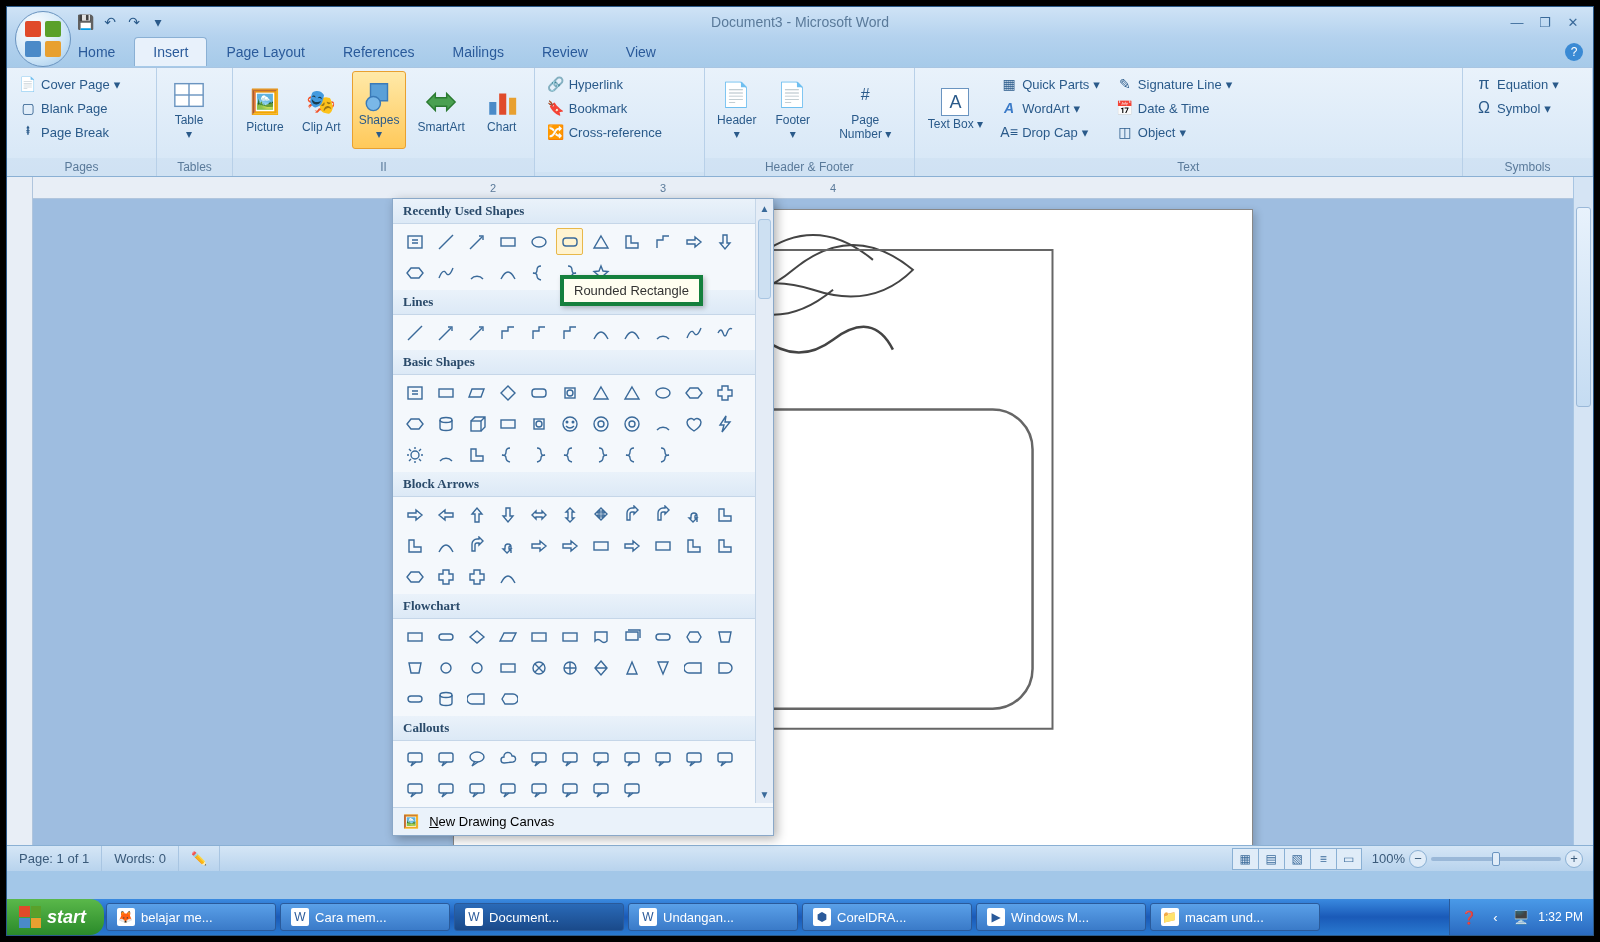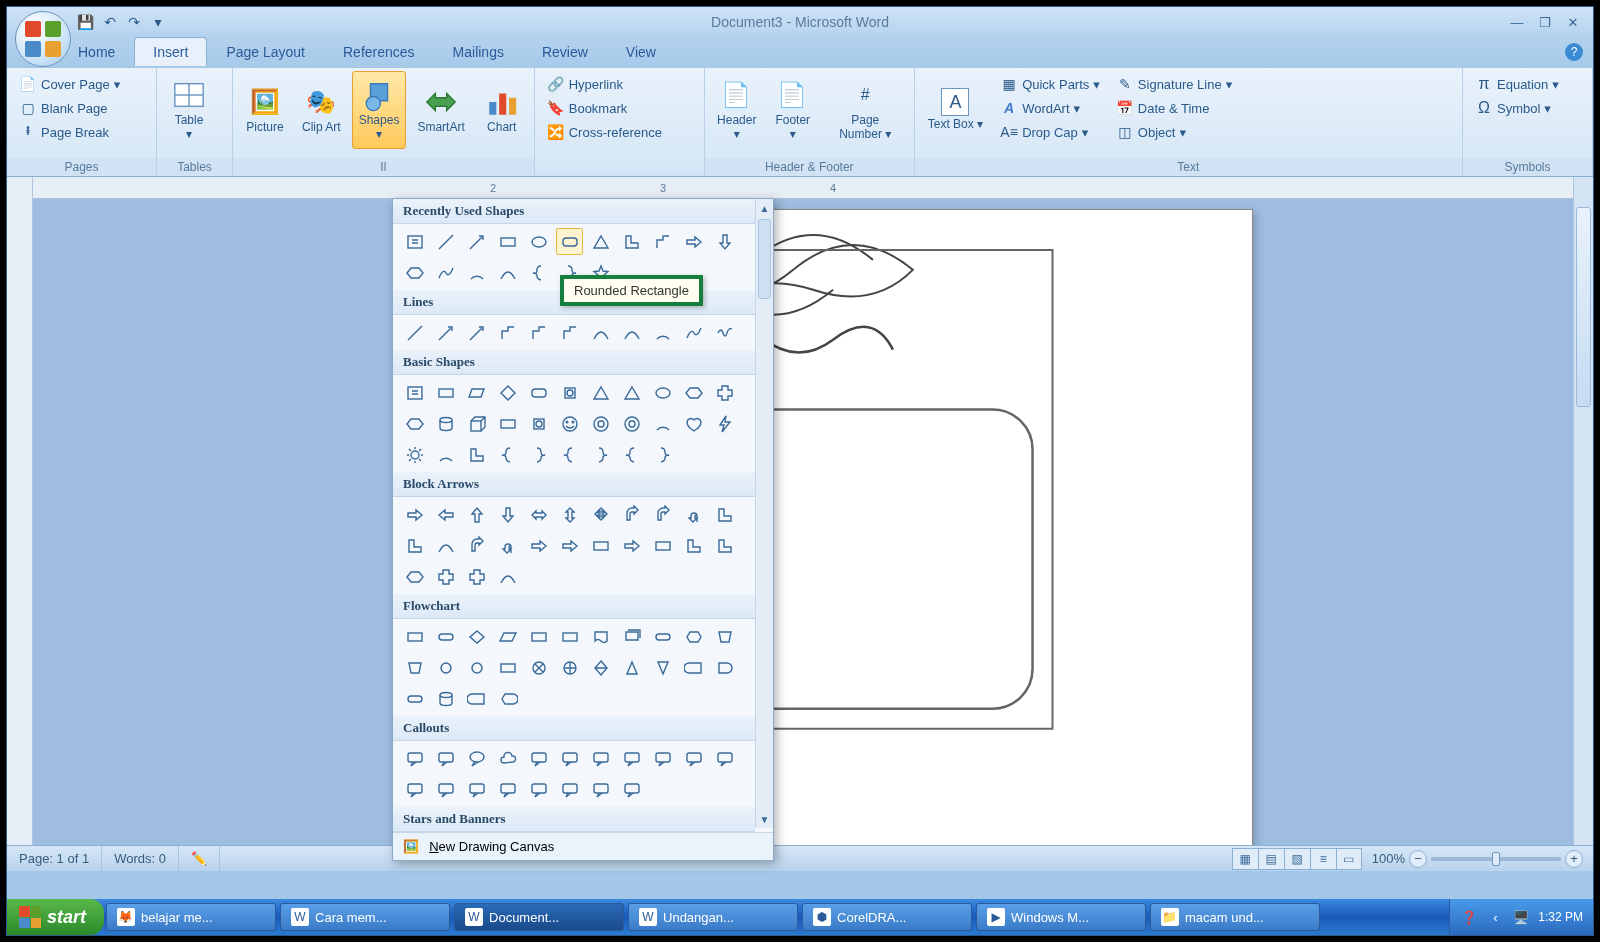--- a/index.html
+++ b/index.html
@@ -1081,21 +1081,20 @@
             <path d="M8 13l-2 4 5-4"></path>
           </svg>
         </div>
         <div class="shape-ic">
           <svg viewBox="0 0 20 20">
             <rect x="3" y="4" width="14" height="9" rx="2"></rect>
             <path d="M8 13l-2 4 5-4"></path>
           </svg>
         </div>
       </div>
-    <div class="hdr">Stars and Banners</div>
   </div>
   <div class="footer">
     <span>🖼️</span>
     <span><span class="u">N</span><span>ew Drawing Canvas</span></span>
   </div>
 </div>
 
 <div class="tooltip" style="left:560px; top:275px;">Rounded Rectangle</div>
 
 </body></html>

